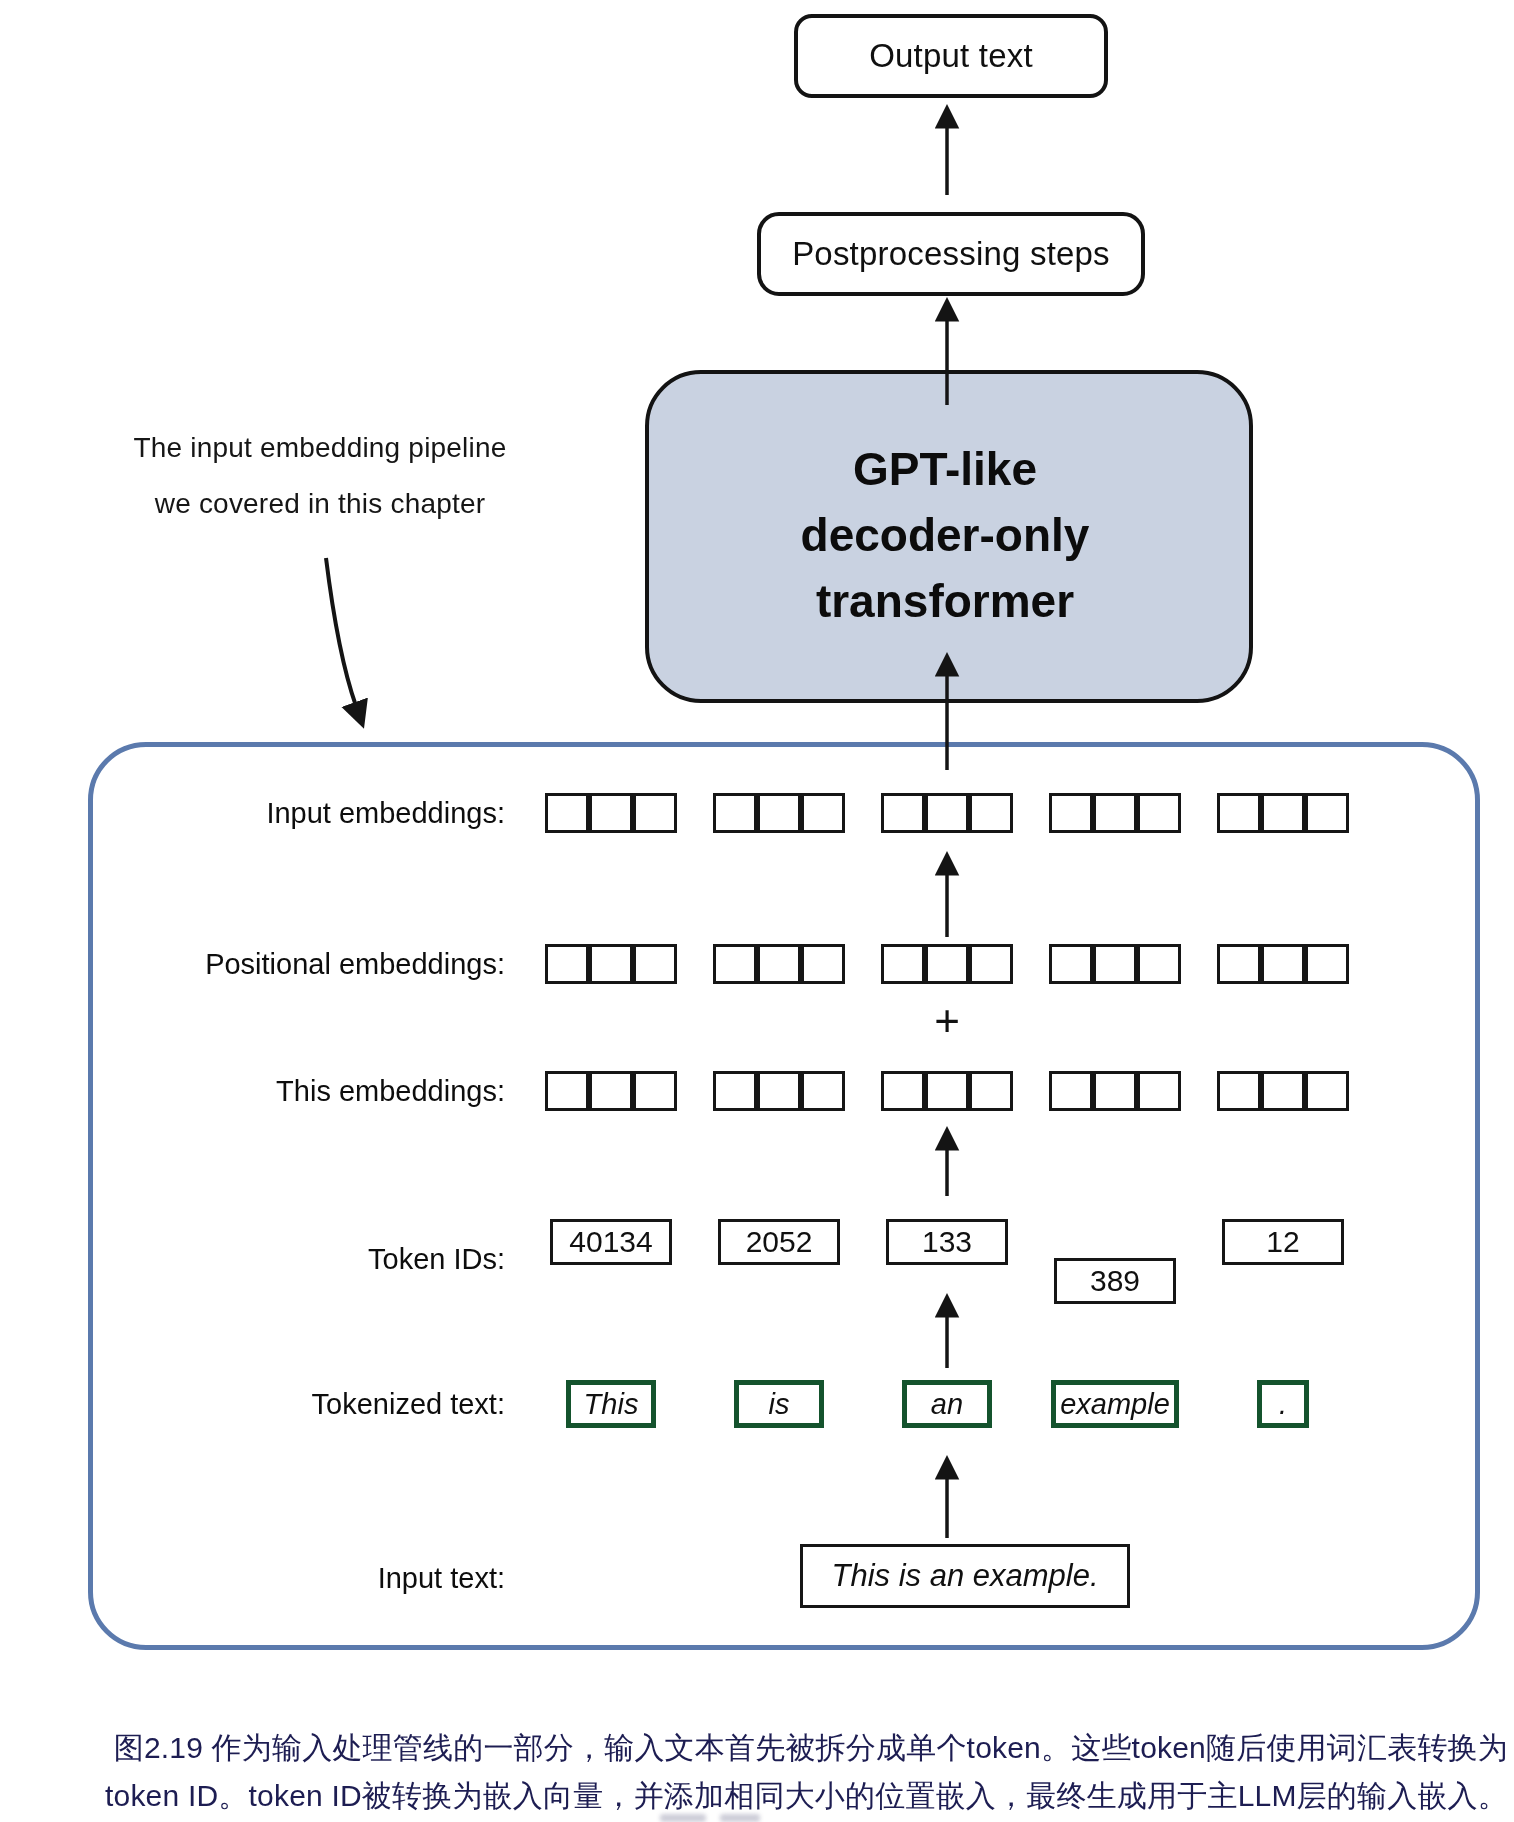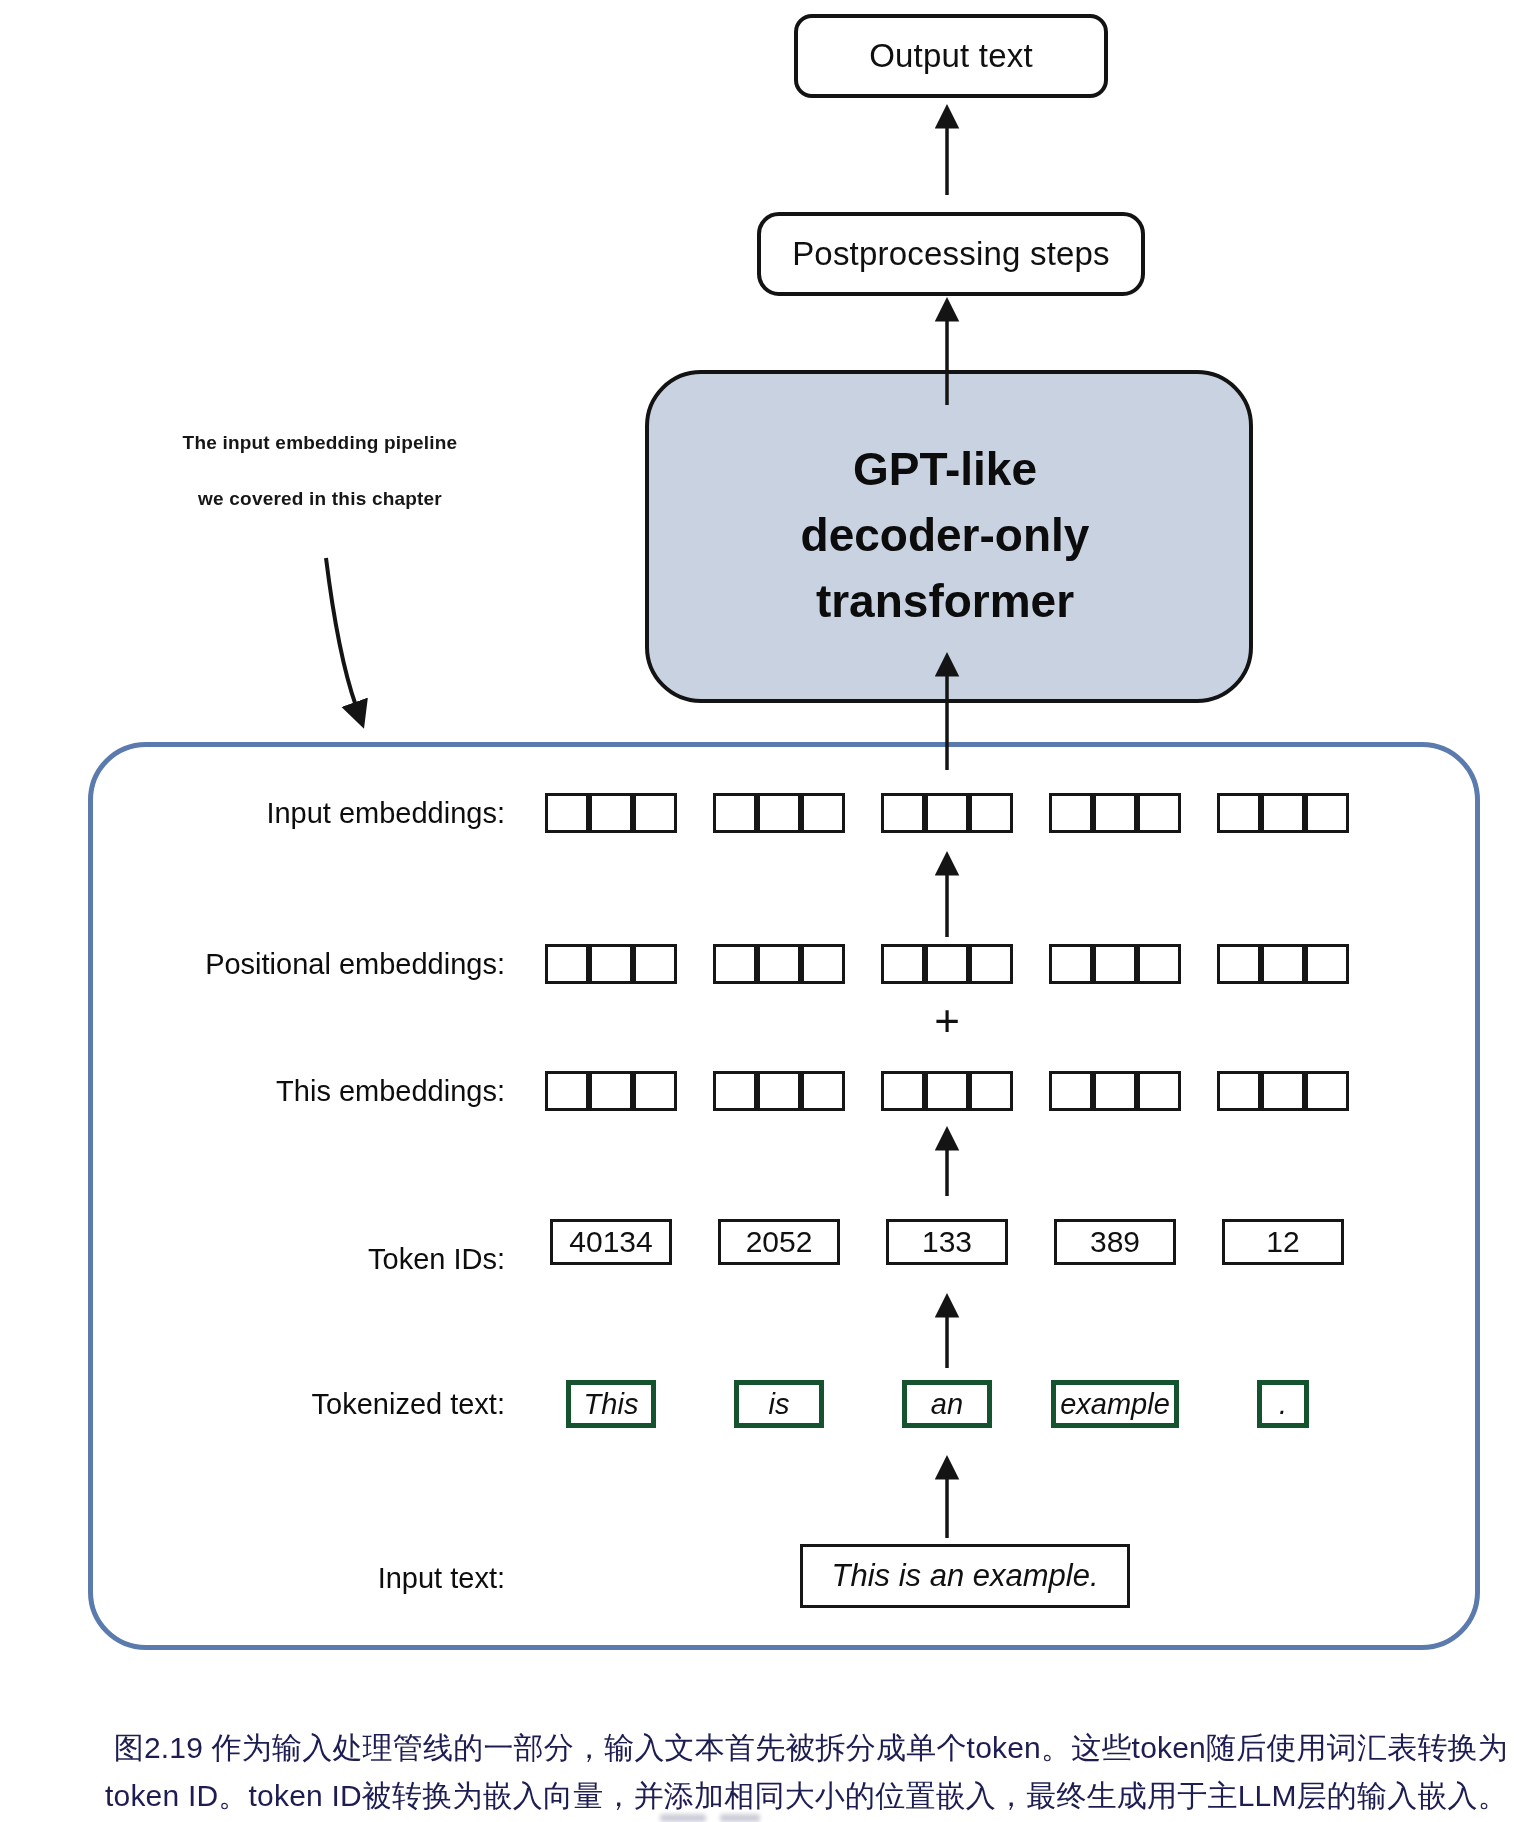--- a/index.html
+++ b/index.html
@@ -15,21 +15,21 @@
   .gptbox{
     position:absolute;left:645px;top:370px;width:600px;height:325px;
     background:#c9d2e1;border:4px solid #131313;border-radius:56px;
   }
   .gpttext{
     position:absolute;left:645px;top:436px;width:600px;text-align:center;
     font-size:46px;font-weight:bold;line-height:66px;color:#0c0c0c;
   }
   .annotation{
     position:absolute;left:70px;width:500px;text-align:center;
-    font-size:19px;font-weight:bold;color:#161616;letter-spacing:.2px;
+    font-size:28px;font-weight:normal;color:#161616;letter-spacing:.2px;
   }
   .container{
     position:absolute;left:88px;top:742px;width:1392px;height:908px;
     border:5px solid #5b7aad;border-radius:58px;background:#ffffff;box-sizing:border-box;
   }
   .rowlabel{
     position:absolute;left:60px;width:445px;text-align:right;
     font-size:29px;color:#0d0d0d;line-height:30px;
   }
   .sqgroup{position:absolute;display:flex;}
@@ -164,21 +164,21 @@
     </div>
   <div class="sqgroup" style="left:1217px;top:1071px;">
       <span class="sq"></span>
       <span class="sq"></span>
       <span class="sq"></span>
     </div>
 
   <div class="idbox" style="left:550px;top:1219px;">40134</div>
   <div class="idbox" style="left:718px;top:1219px;">2052</div>
   <div class="idbox" style="left:886px;top:1219px;">133</div>
-  <div class="idbox" style="left:1054px;top:1219px;">389</div>
+  <div class="idbox" style="left:1054px;top:1258px;">389</div>
   <div class="idbox" style="left:1222px;top:1219px;">12</div>
 
   <div class="tokbox" style="left:566px;top:1380px;width:90px;">This</div>
   <div class="tokbox" style="left:734px;top:1380px;width:90px;">is</div>
   <div class="tokbox" style="left:902px;top:1380px;width:90px;">an</div>
   <div class="tokbox" style="left:1051px;top:1380px;width:128px;">example</div>
   <div class="tokbox" style="left:1257px;top:1380px;width:52px;">.</div>
 
   <div class="inputtextbox">This is an example.</div>
 

